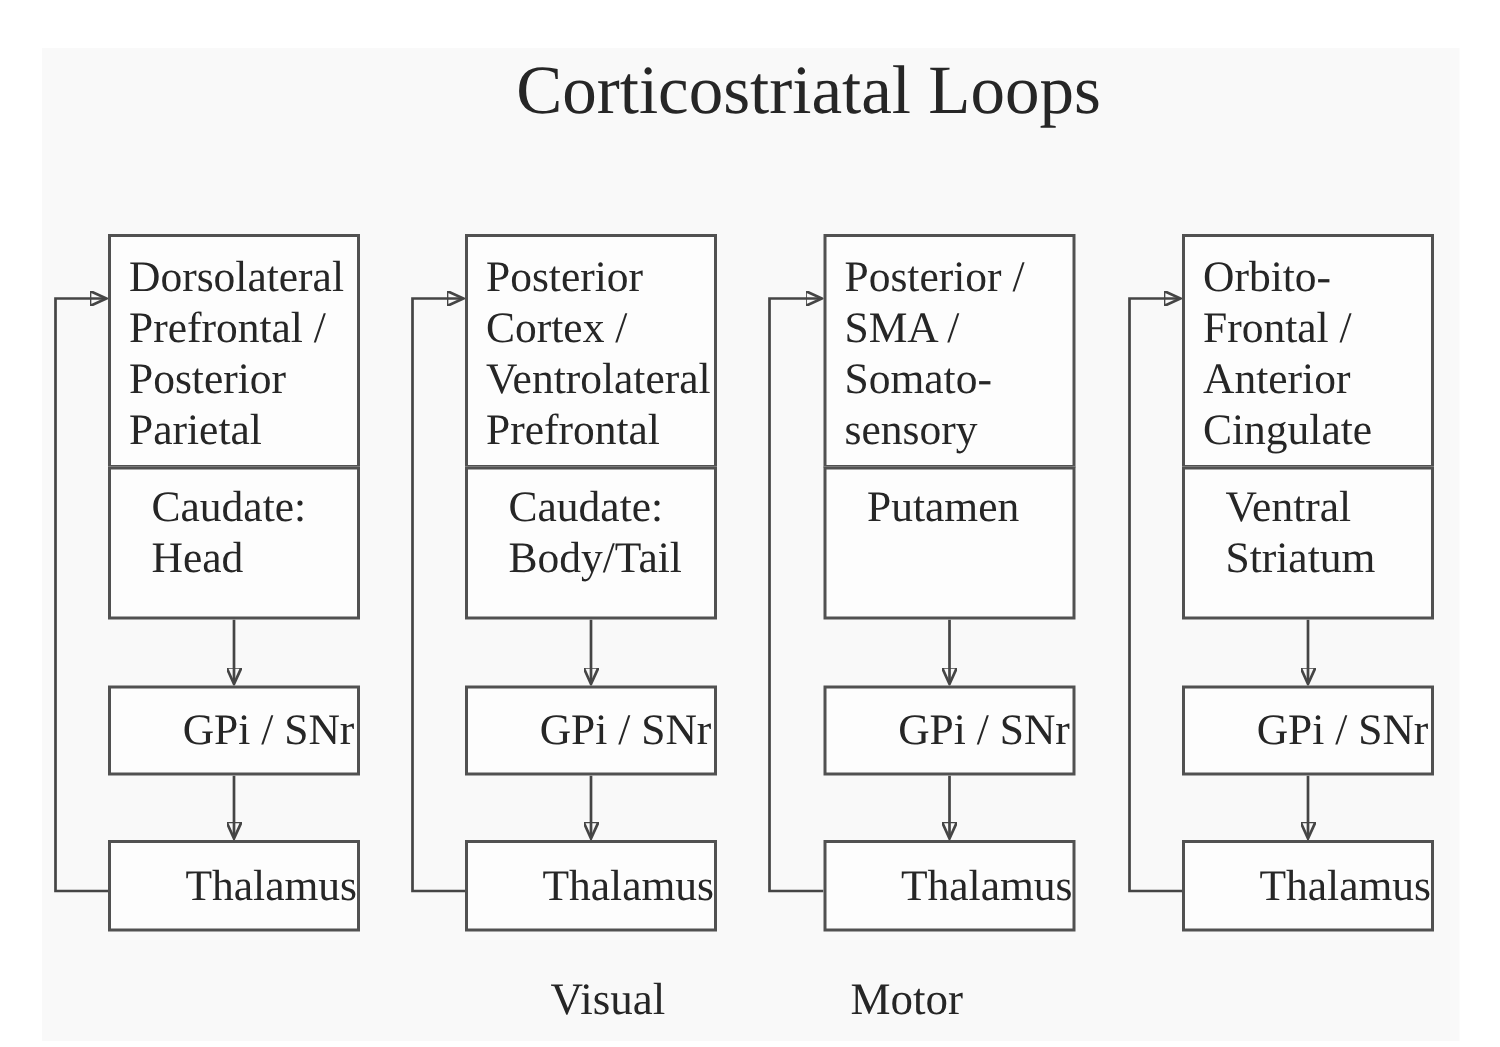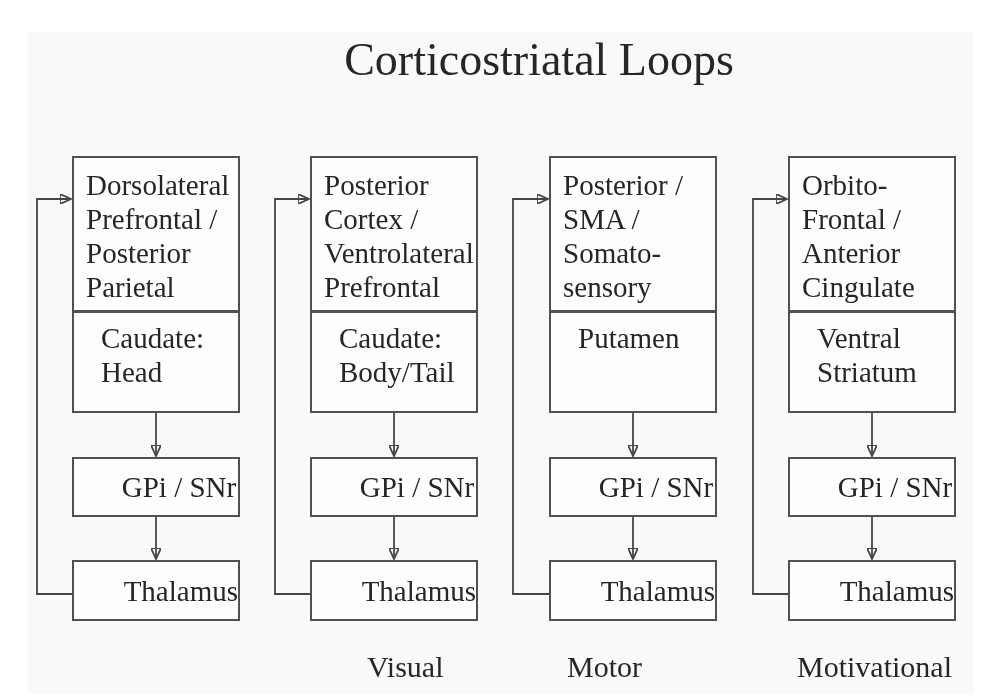--- a/index.html
+++ b/index.html
@@ -154,15 +154,14 @@
     <div class="box row2">
       <div class="ln">Ventral</div>
       <div class="ln">Striatum</div>
     </div>
     <div class="box row3">
       <div class="ln">GPi / SNr</div>
     </div>
     <div class="box row4">
       <div class="ln">Thalamus</div>
     </div>
-    <div class="col-label">Motivational</div>
   </div>
 </div>
 
 </body></html>

